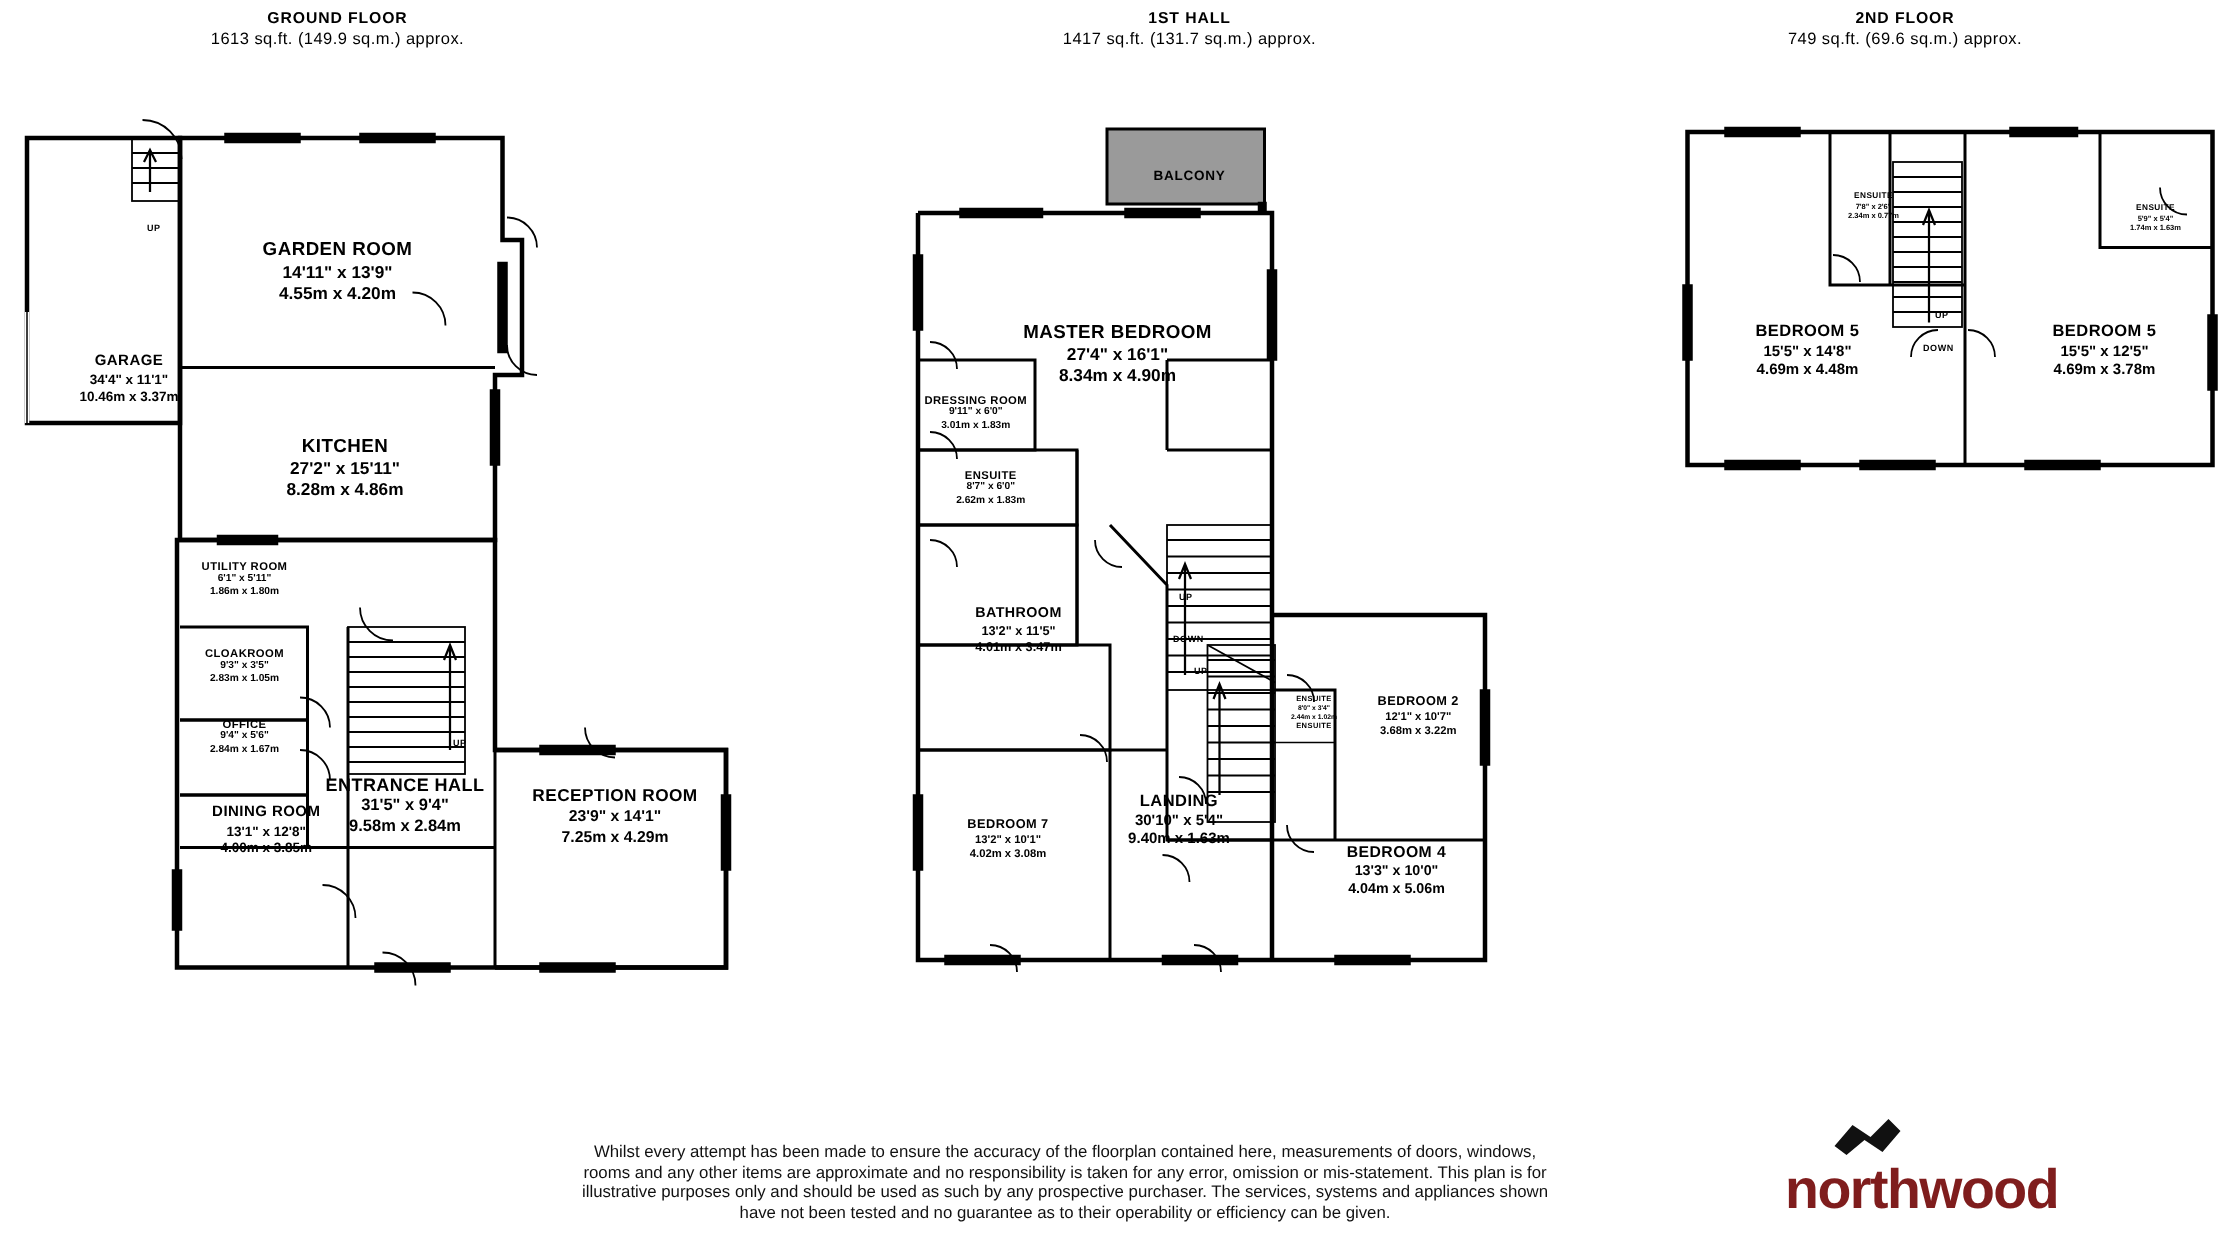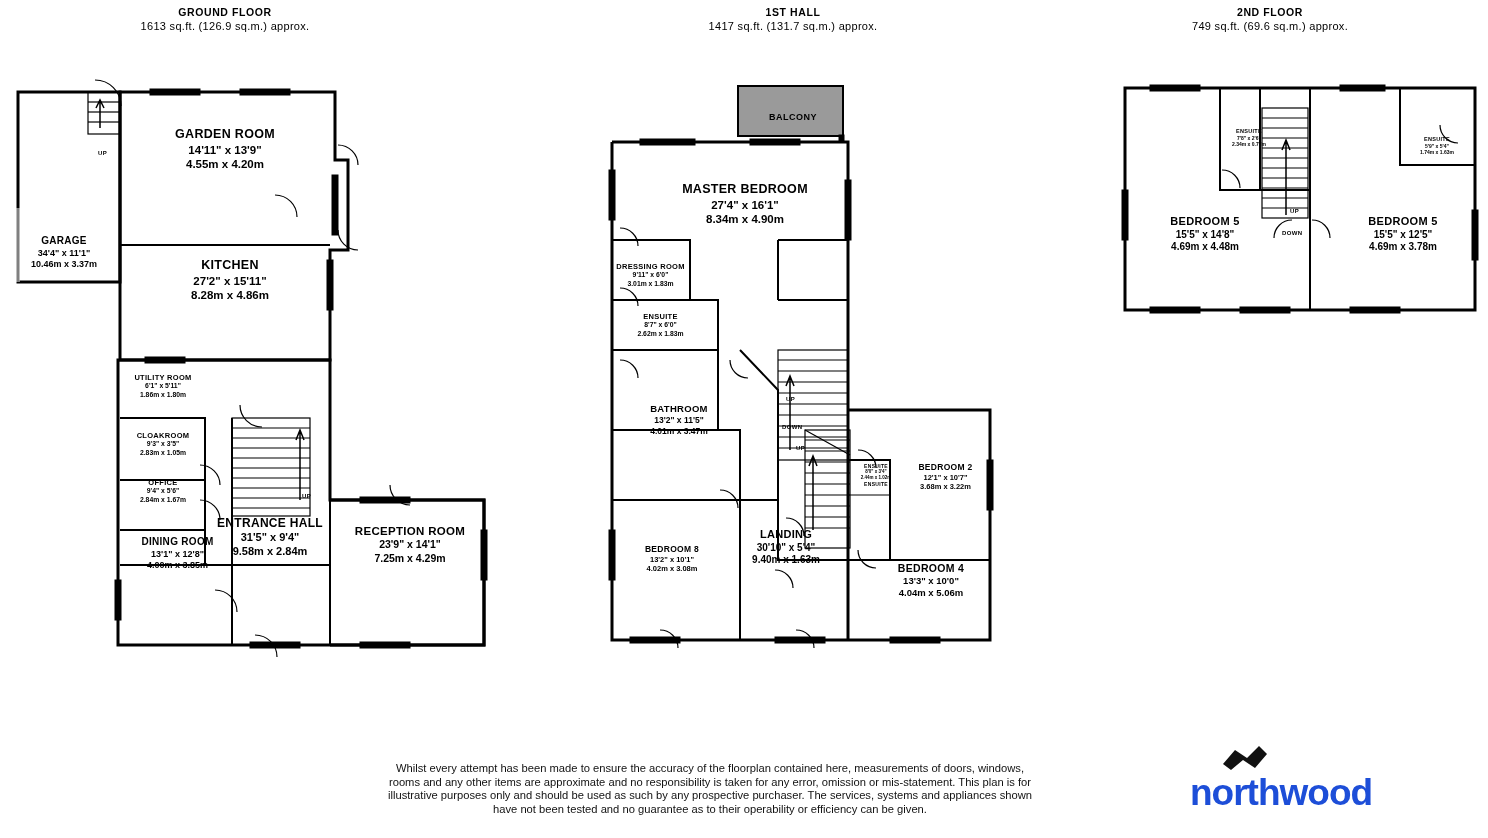--- a/index.html
+++ b/index.html
@@ -16,21 +16,21 @@
     position:absolute;text-align:center;width:320px;
     font-size:11px;line-height:14px;letter-spacing:.3px;
   }
   .floor-title .ft-name{font-weight:bold;font-size:10.5px;letter-spacing:.6px;}
   .floor-title .ft-area{font-size:11px;}
   .room{
     position:absolute;text-align:center;line-height:1.25;
   }
   .room .rn{font-weight:bold;letter-spacing:.3px;}
   .room .rd{}
-  .r-big .rn{font-size:12.5px;}
+  .r-big .rn{font-size:12.5px;margin-top:32px;}
   .r-big .rd{font-size:11.5px;font-weight:bold;}
   .r-mid .rn{font-size:10px;}
   .r-mid .rd{font-size:9px;font-weight:bold;}
   .r-sm .rn{font-size:7.5px;}
   .r-sm .rd{font-size:6.8px;font-weight:bold;}
   .r-xs .rn{font-size:5px;}
   .r-xs .rd{font-size:4.5px;font-weight:bold;}
   .stair-label{position:absolute;font-size:6px;font-weight:bold;letter-spacing:.4px;}
   .balcony-label{position:absolute;font-size:9px;font-weight:bold;letter-spacing:.5px;}
   .total-area{
@@ -39,33 +39,33 @@
   }
   .disclaimer{
     position:absolute;left:380px;top:762px;width:660px;
     text-align:center;font-size:11.2px;line-height:13.6px;color:#111;
   }
   .brand{
     position:absolute;left:1190px;top:742px;width:260px;height:80px;
   }
   .brand-name{
     position:absolute;left:0;top:30px;width:260px;
-    font-size:37px;font-weight:bold;letter-spacing:-1px;color:#1d4ed8;
+    font-size:37px;font-weight:bold;letter-spacing:-1px;color:#7f1d1d;
   }
   .brand-mark{position:absolute;left:31px;top:2px;}
   svg{display:block;}
 </style>
 </head>
 <body>
 
 <div class="plan-wrap">
 
   <div class="floor-title" style="left:65px;top:5px;">
     <div class="ft-name">GROUND FLOOR</div>
-    <div class="ft-area">1613 sq.ft. (126.9 sq.m.) approx.</div>
+    <div class="ft-area">1613 sq.ft. (149.9 sq.m.) approx.</div>
   </div>
   <div class="floor-title" style="left:633px;top:5px;">
     <div class="ft-name">1ST HALL</div>
     <div class="ft-area">1417 sq.ft. (131.7 sq.m.) approx.</div>
   </div>
   <div class="floor-title" style="left:1110px;top:5px;">
     <div class="ft-name">2ND FLOOR</div>
     <div class="ft-area">749 sq.ft. (69.6 sq.m.) approx.</div>
   </div>
 
@@ -304,21 +304,21 @@
     </g>
 
     <g fill="none" stroke="#000" stroke-width="1.2">
       <path d="M112,100 A18,18 0 0 1 130,118"></path>
       <path d="M330,55 A18,18 0 0 0 348,73"></path>
       <path d="M202,150 A18,18 0 0 1 220,168"></path>
       <path d="M182,150 A18,18 0 0 0 164,168"></path>
     </g>
   </svg>
 
-  <div class="room r-mid" style="left:4px;top:235px;width:120px;">
+  <div class="room r-mid" style="left:26px;top:235px;width:120px;">
     <div class="rn">GARAGE</div>
     <div class="rd">34'4"  x 11'1"</div>
     <div class="rd">10.46m  x 3.37m</div>
   </div>
 
   <div class="room r-big" style="left:150px;top:127px;width:150px;">
     <div class="rn">GARDEN ROOM</div>
     <div class="rd">14'11"  x 13'9"</div>
     <div class="rd">4.55m  x 4.20m</div>
   </div>
@@ -401,21 +401,21 @@
     <div class="rn">ENSUITE</div>
   </div>
 
   <div class="room r-sm" style="left:898px;top:462px;width:95px;">
     <div class="rn" style="font-size:8.5px;">BEDROOM 2</div>
     <div class="rd" style="font-size:7.5px;">12'1"  x 10'7"</div>
     <div class="rd" style="font-size:7.5px;">3.68m  x 3.22m</div>
   </div>
 
   <div class="room r-sm" style="left:622px;top:544px;width:100px;">
-    <div class="rn" style="font-size:8.5px;">BEDROOM 8</div>
+    <div class="rn" style="font-size:8.5px;">BEDROOM 7</div>
     <div class="rd" style="font-size:7.5px;">13'2"  x 10'1"</div>
     <div class="rd" style="font-size:7.5px;">4.02m  x 3.08m</div>
   </div>
 
   <div class="room r-mid" style="left:722px;top:528px;width:128px;">
     <div class="rn" style="font-size:11px;">LANDING</div>
     <div class="rd" style="font-size:10px;">30'10"  x 5'4"</div>
     <div class="rd" style="font-size:10px;">9.40m  x 1.63m</div>
   </div>
 

